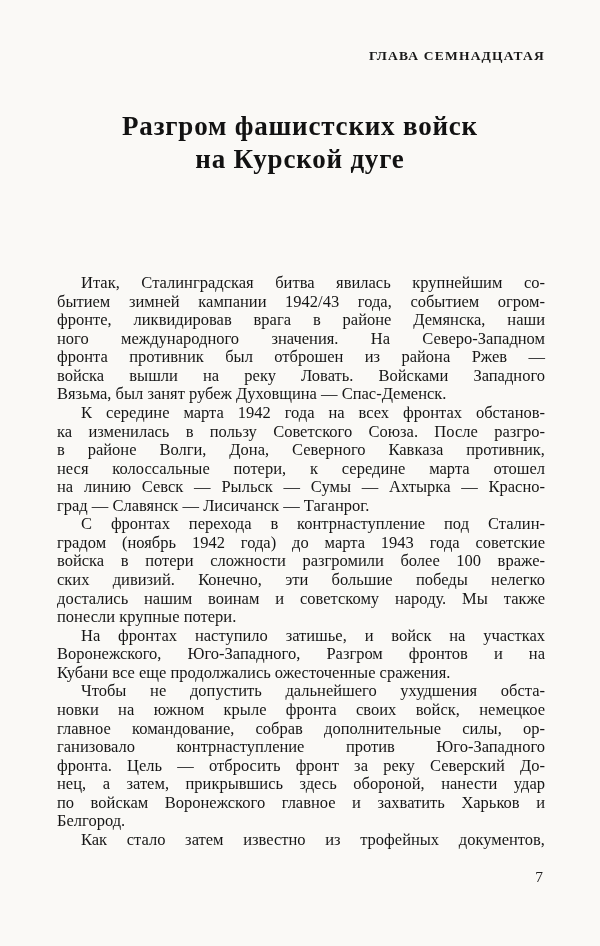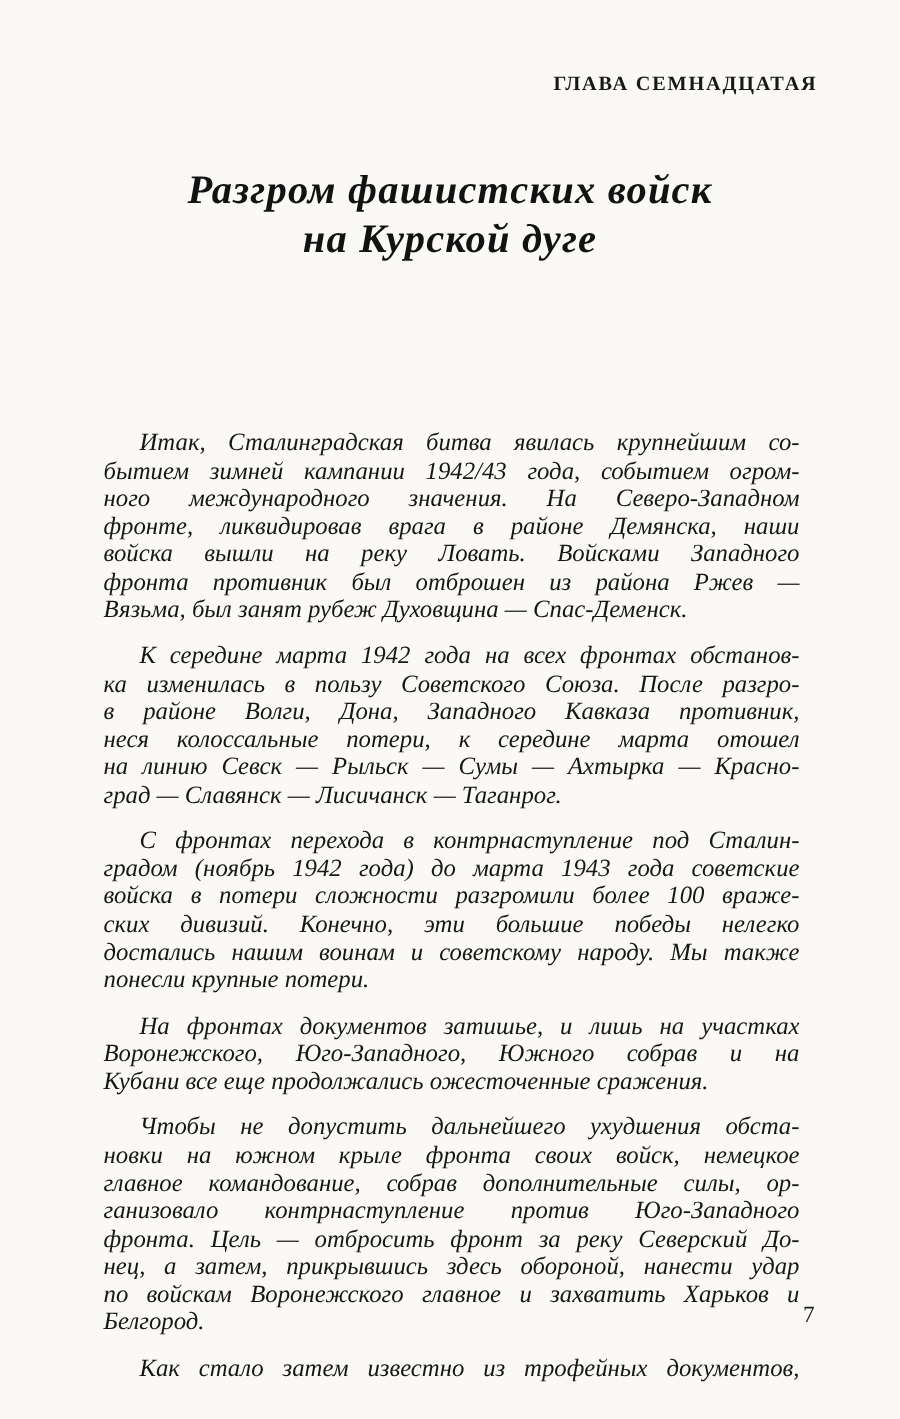--- a/index.html
+++ b/index.html
@@ -30,39 +30,37 @@
     color: #181818;
     white-space: nowrap;
   }
   .title-block {
     position: absolute;
     top: 110px;
     left: 0;
     width: 600px;
     text-align: center;
     font-weight: bold;
-    font-style: italic;
     font-size: 27px;
     line-height: 33px;
     letter-spacing: 0.8px;
     color: #121212;
   }
   .body-text {
     position: absolute;
     top: 274px;
     left: 57px;
     width: 488px;
     font-size: 16.5px;
     line-height: 18.57px;
     color: #161616;
   }
   .para {
-    margin: 12px;
+    margin: 0;
     padding: 0;
-    font-style: italic;
   }
   .text-line {
     display: block;
     text-align: justify;
     text-align-last: justify;
     text-justify: inter-word;
     white-space: normal;
   }
   .text-line.first {
     text-indent: 24px;
@@ -90,45 +88,45 @@
 
   <div class="title-block">
     <div>Разгром фашистских войск</div>
     <div>на Курской дуге</div>
   </div>
 
   <div class="body-text">
       <div class="para">
         <span class="text-line first">Итак, Сталинградская битва явилась крупнейшим со-</span>
         <span class="text-line">бытием зимней кампании 1942/43 года, событием огром-</span>
+        <span class="text-line">фронте, ликвидировав врага в районе Демянска, наши</span>
         <span class="text-line">ного международного значения. На Северо-Западном</span>
-        <span class="text-line">фронте, ликвидировав врага в районе Демянска, наши</span>
+        <span class="text-line">фронта противник был отброшен из района Ржев —</span>
         <span class="text-line">войска вышли на реку Ловать. Войсками Западного</span>
-        <span class="text-line">фронта противник был отброшен из района Ржев —</span>
         <span class="text-line last">Вязьма, был занят рубеж Духовщина — Спас-Деменск.</span>
       </div>
       <div class="para">
         <span class="text-line first">К середине марта 1942 года на всех фронтах обстанов-</span>
         <span class="text-line">ка изменилась в пользу Советского Союза. После разгро-</span>
-        <span class="text-line">в районе Волги, Дона, Западного Кавказа противник,</span>
+        <span class="text-line">в районе Волги, Дона, Северного Кавказа противник,</span>
         <span class="text-line">неся колоссальные потери, к середине марта отошел</span>
         <span class="text-line">на линию Севск — Рыльск — Сумы — Ахтырка — Красно-</span>
         <span class="text-line last">град — Славянск — Лисичанск — Таганрог.</span>
       </div>
       <div class="para">
         <span class="text-line first">С фронтах перехода в контрнаступление под Сталин-</span>
         <span class="text-line">градом (ноябрь 1942 года) до марта 1943 года советские</span>
         <span class="text-line">войска в потери сложности разгромили более 100 враже-</span>
         <span class="text-line">ских дивизий. Конечно, эти большие победы нелегко</span>
         <span class="text-line">достались нашим воинам и советскому народу. Мы также</span>
         <span class="text-line last">понесли крупные потери.</span>
       </div>
       <div class="para">
-        <span class="text-line first">На фронтах документов затишье, и лишь на участках</span>
-        <span class="text-line">Воронежского, Юго-Западного, Южного собрав и на</span>
+        <span class="text-line first">На фронтах наступило затишье, и войск на участках</span>
+        <span class="text-line">Воронежского, Юго-Западного, Разгром фронтов и на</span>
         <span class="text-line last">Кубани все еще продолжались ожесточенные сражения.</span>
       </div>
       <div class="para">
         <span class="text-line first">Чтобы не допустить дальнейшего ухудшения обста-</span>
         <span class="text-line">новки на южном крыле фронта своих войск, немецкое</span>
         <span class="text-line">главное командование, собрав дополнительные силы, ор-</span>
         <span class="text-line">ганизовало контрнаступление против Юго-Западного</span>
         <span class="text-line">фронта. Цель — отбросить фронт за реку Северский До-</span>
         <span class="text-line">нец, а затем, прикрывшись здесь обороной, нанести удар</span>
         <span class="text-line">по войскам Воронежского главное и захватить Харьков и</span>

